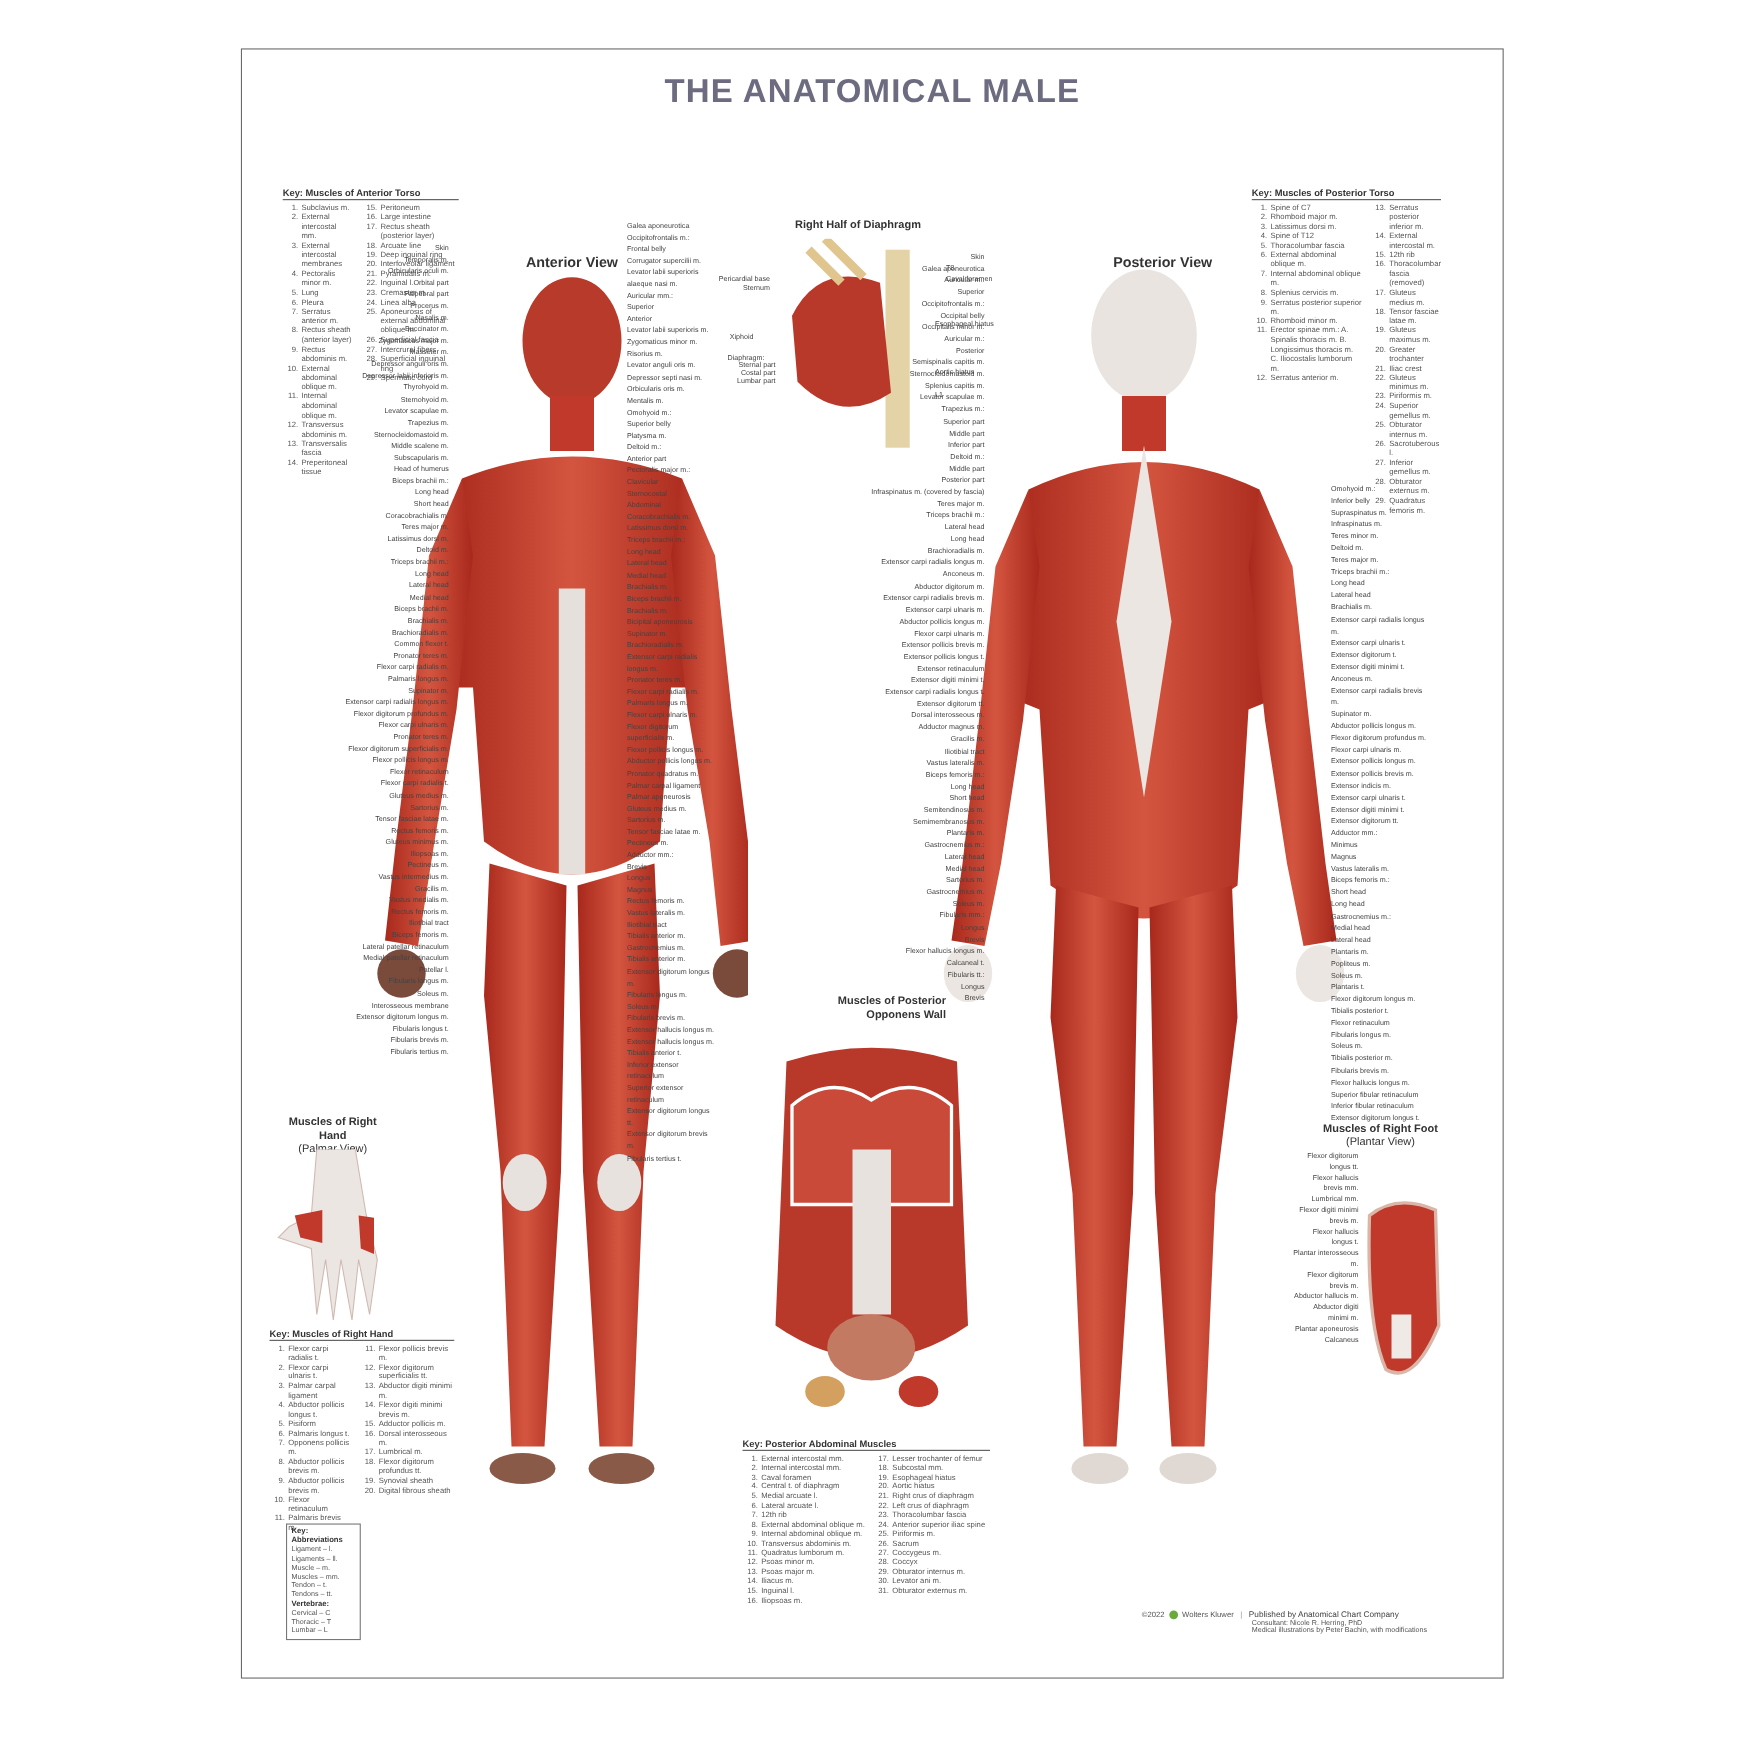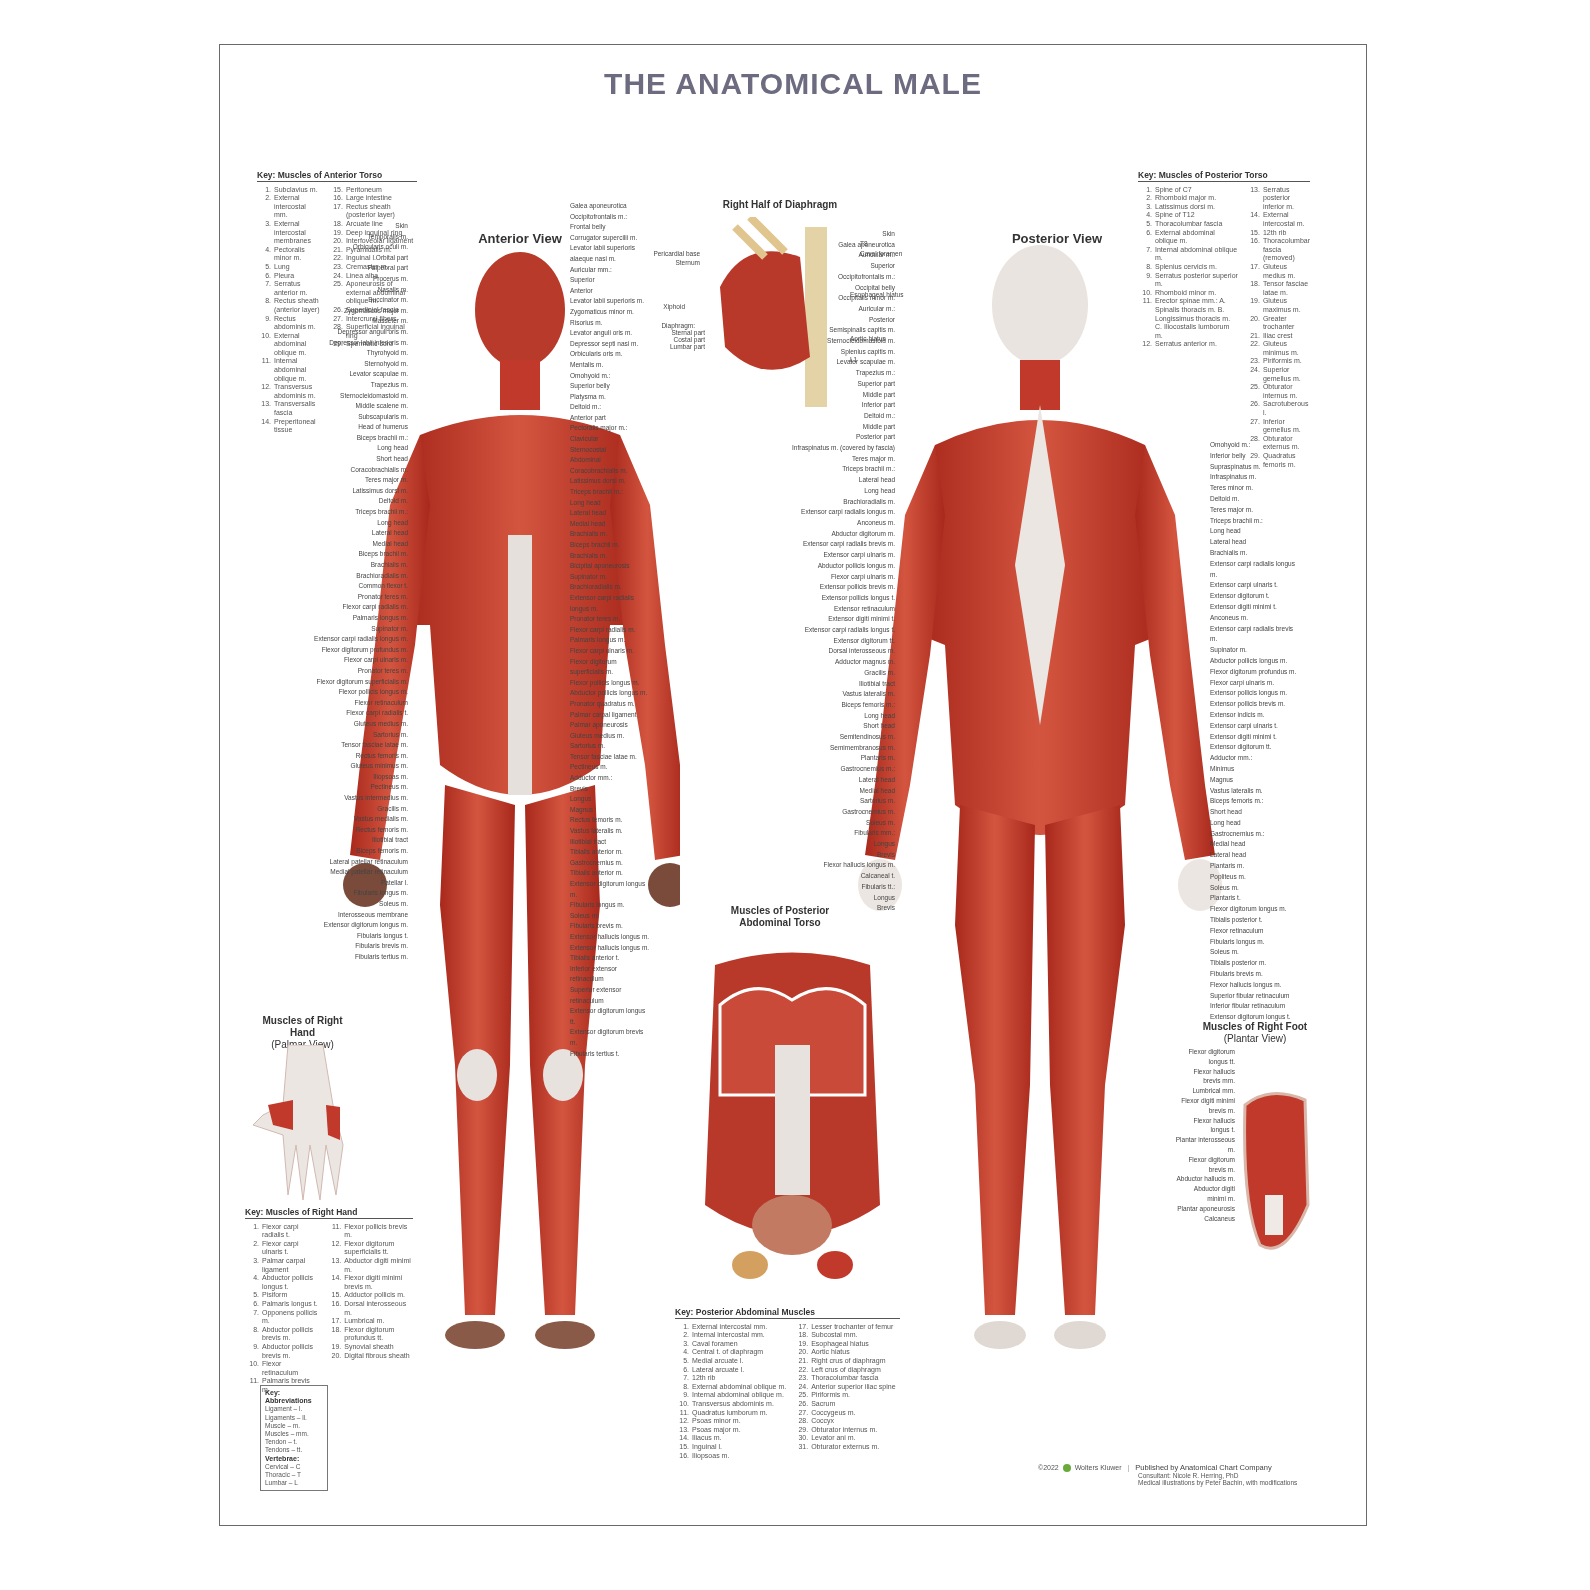--- a/index.html
+++ b/index.html
@@ -609,23 +609,23 @@
       <div>Fibularis longus m.</div>
       <div>Soleus m.</div>
       <div>Tibialis posterior m.</div>
       <div>Fibularis brevis m.</div>
       <div>Flexor hallucis longus m.</div>
       <div>Superior fibular retinaculum</div>
       <div>Inferior fibular retinaculum</div>
       <div>Extensor digitorum longus t.</div>
     </div>
 
-  <div class="inset-title" style="left:480px;top:860px;width:160px;">
+  <div class="inset-title" style="left:480px;top:860px;width:160px;text-align:right;">
     <div>Muscles of Posterior</div>
-    <div>Abdominal Torso</div>
+    <div>Opponens Wall</div>
   </div>
   <svg class="figure" style="left:475px;top:900px;" width="195" height="340" viewBox="0 0 195 340">
     <path d="M20 20 Q97 -5 175 20 L185 260 Q97 320 10 260 Z" fill="#b8382a"></path>
     <path d="M25 60 Q60 30 97 55 Q135 30 170 60 L170 150 L25 150 Z" fill="#c94a38" stroke="#fff" stroke-width="3"></path>
     <rect x="80" y="100" width="35" height="150" fill="#e7e2de"></rect>
     <ellipse cx="97" cy="280" rx="40" ry="30" fill="#c27a62"></ellipse>
     <ellipse cx="55" cy="320" rx="18" ry="14" fill="#d4a060"></ellipse>
     <ellipse cx="140" cy="320" rx="18" ry="14" fill="#c0392b"></ellipse>
   </svg>
 

